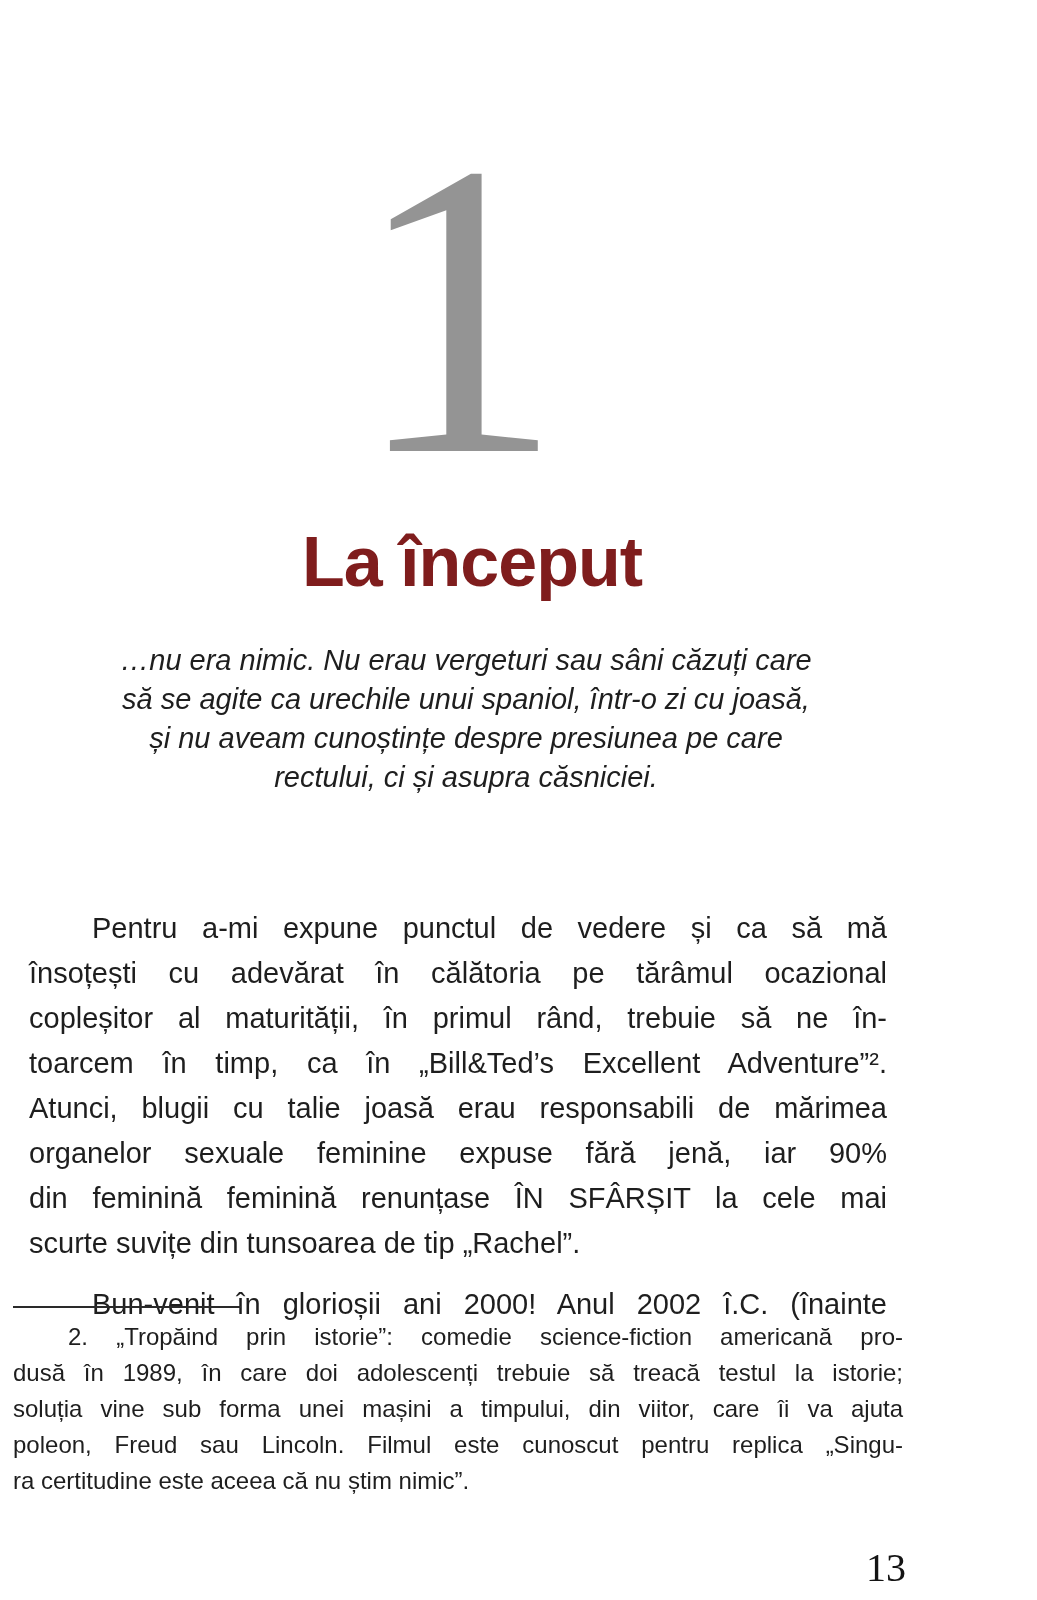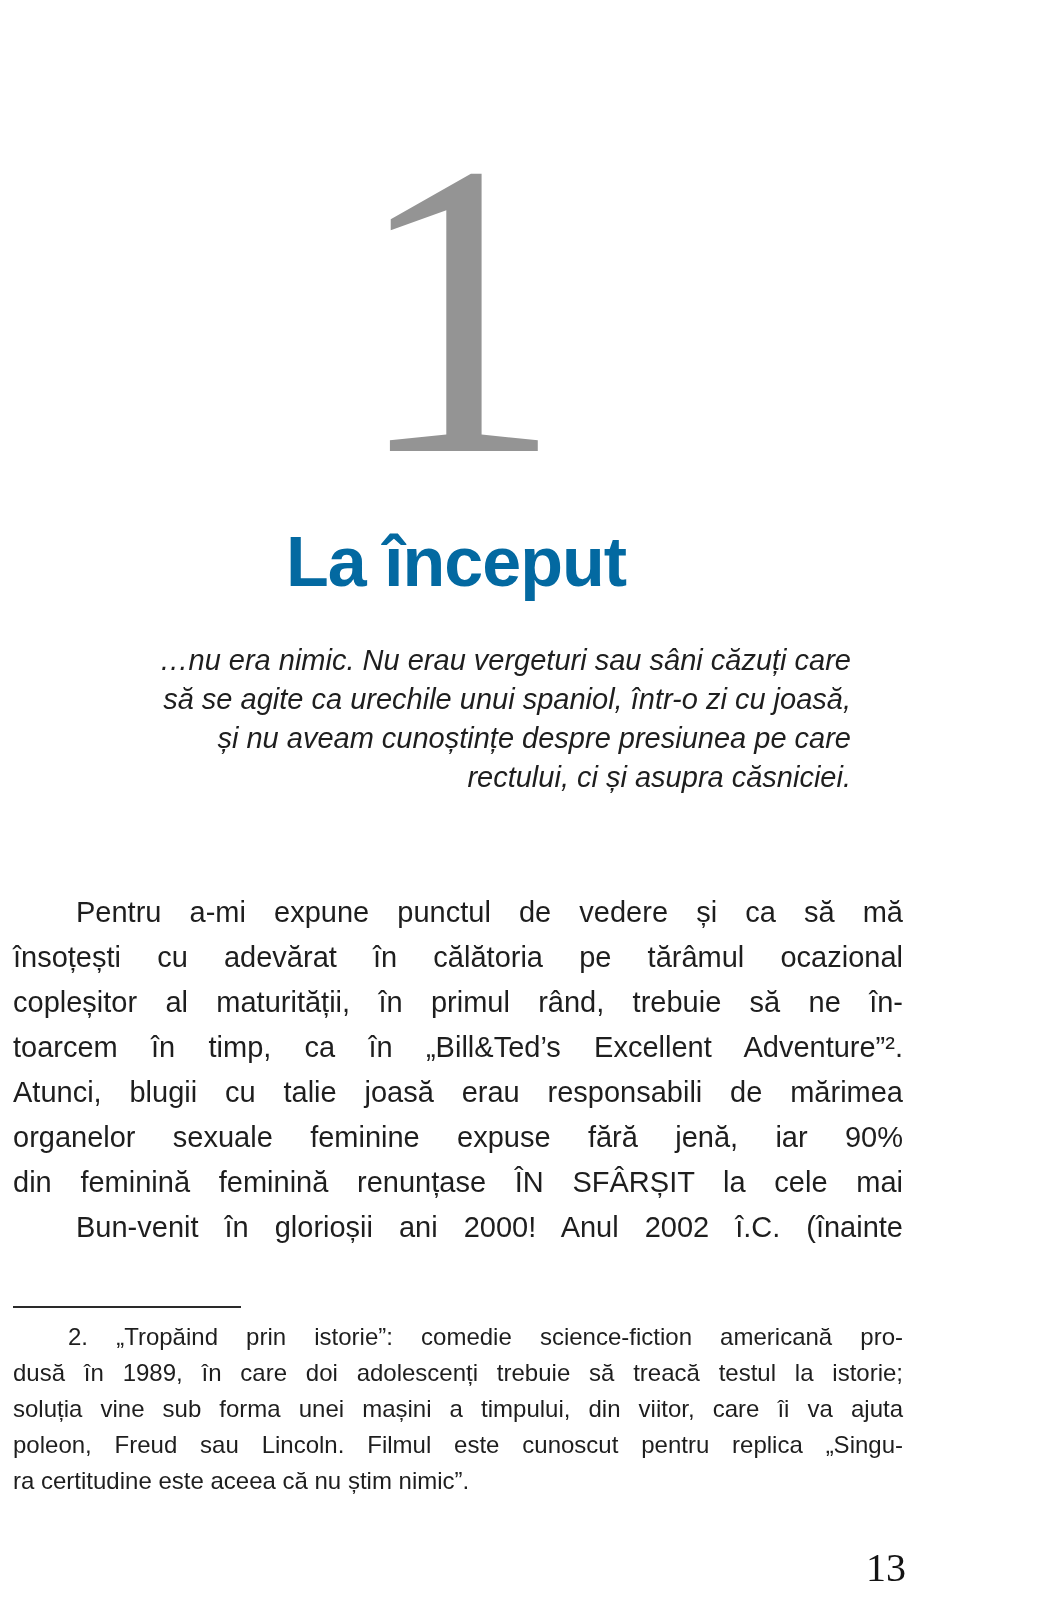--- a/index.html
+++ b/index.html
@@ -25,50 +25,50 @@
     line-height: 283px;
     text-align: center;
     font-family: "Liberation Serif", serif;
     font-size: 420px;
     font-weight: 400;
     color: #949494;
   }
   .chapter-title {
     position: absolute;
     top: 527px;
-    left: 11px;
+    left: 27px;
     width: 890px;
     margin: 0;
     text-align: center;
     font-size: 70px;
     line-height: 70px;
     font-weight: 700;
     letter-spacing: -1px;
-    color: #0369a1;
+    color: #7f1d1d;
   }
   .epigraph {
     position: absolute;
     top: 641px;
     left: 81px;
     width: 770px;
     font-size: 29px;
     line-height: 39px;
     font-style: italic;
-    text-align: right;
+    text-align: center;
     color: #1e1e1e;
   }
   .body-text {
     position: absolute;
     top: 890px;
     left: 13px;
     width: 890px;
     font-size: 29px;
     line-height: 45px;
   }
-  .para { margin: 0; }
+  .para { margin: 16px; }
   .jline {
     text-align: justify;
     text-align-last: justify;
   }
   .jline.last { text-align-last: left; }
   .jline.indent { text-indent: 63px; }
   .footnote-rule {
     position: absolute;
     top: 1306px;
     left: 13px;
@@ -127,20 +127,21 @@
 
   <div class="body-text">
     <div class="para">
       <div class="jline indent">Pentru a-mi expune punctul de vedere și ca să mă</div>
       <div class="jline">însoțești cu adevărat în călătoria pe tărâmul ocazional</div>
       <div class="jline">copleșitor al maturității, în primul rând, trebuie să ne în-</div>
       <div class="jline">toarcem în timp, ca în „Bill&amp;Ted’s Excellent Adventure”².</div>
       <div class="jline">Atunci, blugii cu talie joasă erau responsabili de mărimea</div>
       <div class="jline">organelor sexuale feminine expuse fără jenă, iar 90%</div>
       <div class="jline">din feminină feminină renunțase ÎN SFÂRȘIT la cele mai</div>
+      <div class="jline last">scurte suvițe din tunsoarea de tip „Rachel”.</div>
     </div>
     <div class="para">
       <div class="jline indent">Bun-venit în glorioșii ani 2000! Anul 2002 î.C. (înainte</div>
     </div>
   </div>
 
   <div class="footnote-rule"></div>
 
   <div class="footnote">
     <div class="jline indent">2. „Tropăind prin istorie”: comedie science-fiction americană pro-</div>

